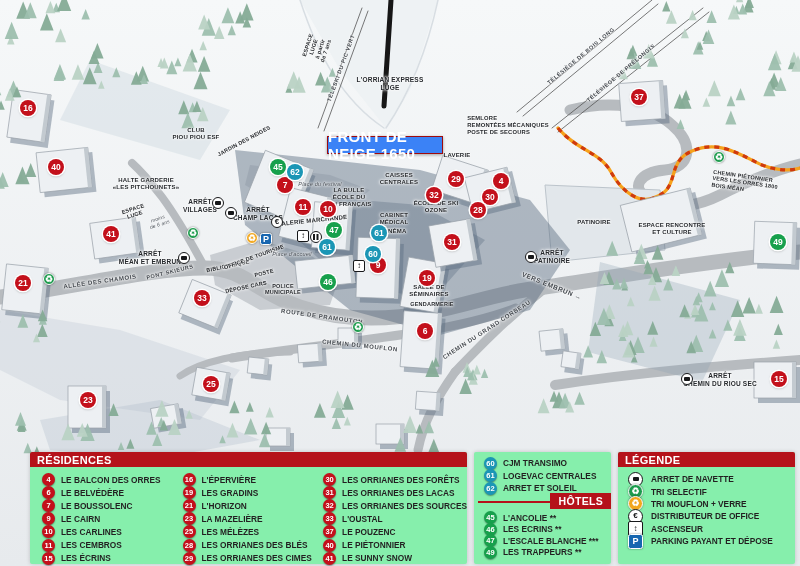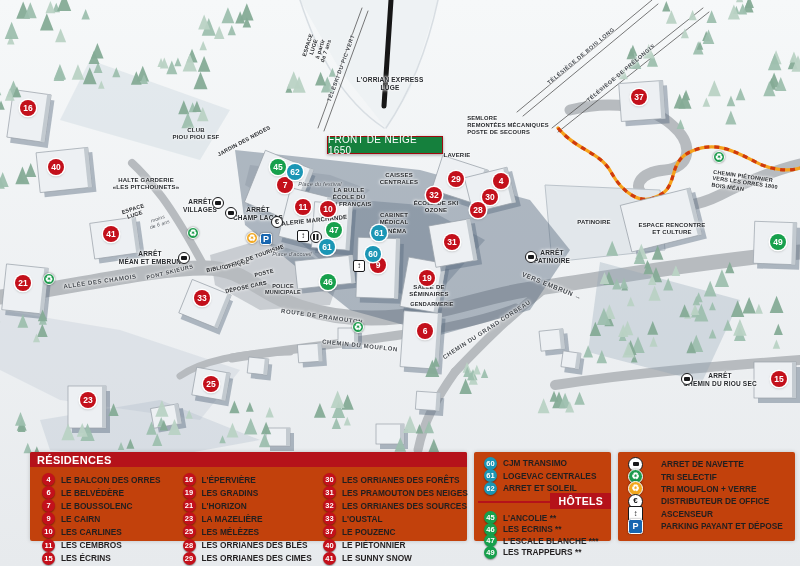--- a/index.html
+++ b/index.html
@@ -13,58 +13,58 @@
           text-shadow:0 0 2px #fff,0 0 3px #fff,0 0 4px #fff}
   .mlabel.place{font-weight:normal;font-style:italic;color:#4a5058}
   .mlabel.road{color:#43484e;letter-spacing:.6px}
   .mlabel.left{text-align:left}
 
   .mk{position:absolute;width:16px;height:16px;border-radius:50%;transform:translate(-50%,-50%);
       display:flex;align-items:center;justify-content:center;color:#fff;font-size:8.5px;font-weight:bold;
       box-shadow:0 0 0 1.6px #fff,0 1px 2.5px rgba(0,0,0,.55);z-index:3}
   .mk-res{background:var(--cres)} .mk-hot{background:var(--chot)} .mk-ag{background:var(--cag)}
 
-  .banner{position:absolute;left:327px;top:136px;width:114px;height:16px;background:#15803d;
-          border:1px solid #9e0a0e;color:#fff;font-size:10px;font-weight:normal;display:flex;
+  .banner{position:absolute;left:327px;top:136px;width:114px;height:16px;background:#3b82f6;
+          border:1px solid #9e0a0e;color:#fff;font-size:15px;font-weight:bold;display:flex;
           align-items:center;justify-content:center;letter-spacing:.3px;box-shadow:0 1px 3px rgba(0,0,0,.35);z-index:4}
 
   .micon{position:absolute;width:12px;height:12px;transform:translate(-50%,-50%);border-radius:50%;
          background:#fff;border:1.3px solid #17181a;box-sizing:border-box;display:flex;align-items:center;
          justify-content:center;color:#17181a;font-size:7px;font-weight:bold;line-height:1;z-index:2}
   .micon.rec-g{background:#1d9b4d;border-color:#fff;color:#fff;font-size:9px;box-shadow:0 0 2px rgba(0,0,0,.5)}
   .micon.rec-o{background:#f2a71d;border-color:#fff;color:#fff;font-size:9px;box-shadow:0 0 2px rgba(0,0,0,.5)}
   .micon.park{border-radius:2.5px;background:#1766b0;border-color:#fff;color:#fff;font-size:9px;box-shadow:0 0 2px rgba(0,0,0,.5)}
   .micon.lift{border-radius:2px;font-size:8px}
   .micon.euro{font-size:8px}
   .micon.bus::before{content:"";width:6px;height:4.5px;background:#17181a;border-radius:1px}
   .micon.wc::before{content:"";width:2px;height:6px;background:#17181a;box-shadow:3.5px 0 0 #17181a;margin-left:-3.5px}
   .lgico{position:static;transform:none;width:15px;height:15px;flex:0 0 15px}
 
-  .panel{position:absolute;top:452px;height:89px;background:#c2410c;border-radius:2px;box-shadow:0 0 4px rgba(0,0,0,.18)}
+  .panel{position:absolute;top:452px;height:112px;background:#86efac;border-radius:2px;box-shadow:0 0 4px rgba(0,0,0,.18)}
   .panel-res{left:30px;width:437px}
   .panel-ag{left:474px;width:137px}
   .panel-lg{left:618px;width:177px}
   .phead{height:15px;background:#b5121a;color:#fff;font-size:11px;font-weight:bold;display:flex;
          align-items:center;padding-left:7px;letter-spacing:.3px;border-radius:2px 2px 0 0}
   .cols{display:flex;padding:6px 0 0 12px}
   .col{width:144px}
   .lrow{display:flex;align-items:center;gap:6px;height:13.1px}
   .lc{width:13px;height:13px;border-radius:50%;flex:0 0 13px;display:flex;align-items:center;justify-content:center;
       color:#fff;font-size:7.5px;font-weight:bold;box-shadow:0 1px 1.5px rgba(0,0,0,.4)}
   .lc-res{background:var(--cres)} .lc-ag{background:var(--cag)} .lc-hot{background:var(--chot)}
   .ltext{font-size:8.3px;font-weight:bold;color:#221f20;white-space:nowrap}
   .aglist,.holist{padding:5px 0 0 10px}
   .aglist .lrow{height:12.6px}
   .holist .lrow{height:11.5px}
   .hotwrap{position:relative;height:10px;margin-top:2px}
   .hline{position:absolute;left:4px;right:0;top:4px;height:2px;background:#b5121a}
   .hbar{position:absolute;right:0;top:-4px;background:#b5121a;color:#fff;font-size:10.5px;font-weight:bold;
         padding:2px 8px 2px 9px;z-index:2;letter-spacing:.3px}
   .lglist{padding:6px 0 0 10px}
-  .lglist .lrow{height:12.4px;gap:18px}
+  .lglist .lrow{height:12.4px;gap:8px}
 </style>
 </head>
 <body>
 
 <div class="stage" style="--cres: #c3101b; --chot: #17a04c; --cag: #1b96b5;">
   <svg id="terrain" width="800" height="566" viewBox="0 0 800 566">
       <defs>
         <linearGradient id="bg" x1="0" y1="0" x2="0" y2="1">
           <stop offset="0" stop-color="#f6f8f9"></stop>
           <stop offset="1" stop-color="#e7eaed"></stop>
@@ -644,21 +644,21 @@
             <span class="ltext">LES ORRIANES DES CIMES</span>
           </div>
         </div>
         <div class="col">
           <div class="lrow">
             <span class="lc lc-res">30</span>
             <span class="ltext">LES ORRIANES DES FORÊTS</span>
           </div>
           <div class="lrow">
             <span class="lc lc-res">31</span>
-            <span class="ltext">LES PRAMOUTON DES NEIGES</span>
+            <span class="ltext">LES ORRIANES DES LACAS</span>
           </div>
           <div class="lrow">
             <span class="lc lc-res">32</span>
             <span class="ltext">LES ORRIANES DES SOURCES</span>
           </div>
           <div class="lrow">
             <span class="lc lc-res">33</span>
             <span class="ltext">L'OUSTAL</span>
           </div>
           <div class="lrow">
@@ -710,20 +710,21 @@
           <span class="ltext">L'ESCALE BLANCHE ***</span>
         </div>
         <div class="lrow">
           <span class="lc lc-hot">49</span>
           <span class="ltext">LES TRAPPEURS **</span>
         </div>
       </div>
   </div>
 
   <div class="panel panel-lg">
+    <div class="phead">LÉGENDE</div>
     <div class="lglist" id="lg-list">
         <div class="lrow">
           <span class="micon lgico bus"></span>
           <span class="ltext">ARRET DE NAVETTE</span>
         </div>
         <div class="lrow">
           <span class="micon lgico rec-g">♻</span>
           <span class="ltext">TRI SELECTIF</span>
         </div>
         <div class="lrow">

